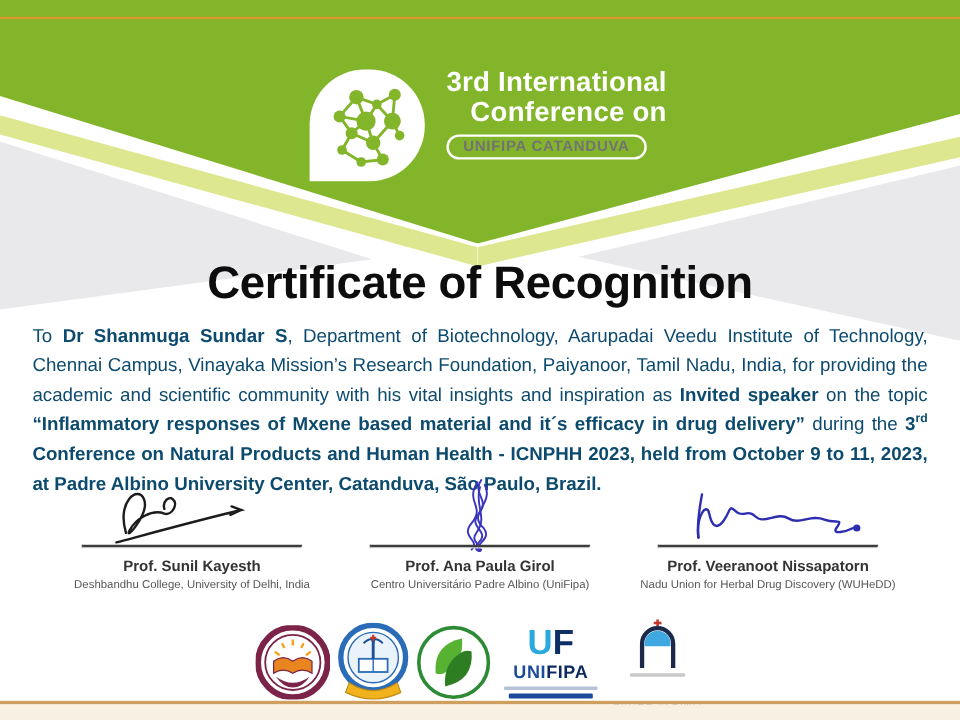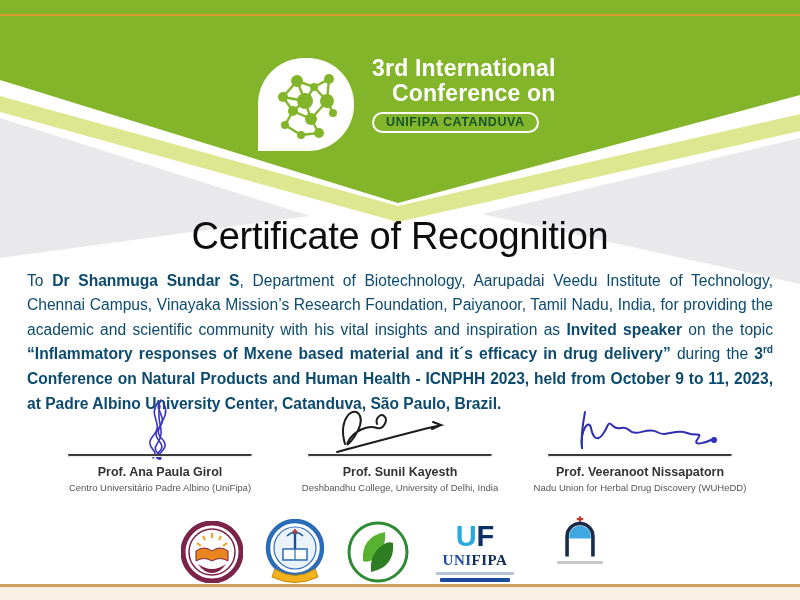--- a/index.html
+++ b/index.html
@@ -19,48 +19,48 @@
   
   .leaf{
     position:absolute;left:258px;top:58px;width:96px;height:93px;background:#fff;
     border-radius:46px 46px 46px 0;display:flex;align-items:center;justify-content:center;
   }
   .hdr-text{position:absolute;left:372px;top:56px;color:#fff;}
   .hdr-title{font-size:23px;font-weight:800;line-height:1.08;letter-spacing:.2px;text-align:right;}
   .hdr-sub{font-size:16px;font-weight:700;line-height:1.12;margin-top:2px;}
   .badge{
     display:inline-block;margin-top:6px;border:2px solid #fff;border-radius:12px;
-    padding:1px 12px 2px;font-size:12.5px;font-weight:800;letter-spacing:.6px;color:#14532d;
+    padding:1px 12px 2px;font-size:12.5px;font-weight:800;letter-spacing:.6px;color:#737373;
   }
   
   .cert-title{
     position:absolute;top:215px;left:0;width:800px;text-align:center;
-    font-size:38px;font-weight:400;color:#0d0d0d;letter-spacing:-.3px;
+    font-size:38px;font-weight:700;color:#0d0d0d;letter-spacing:-.3px;
   }
   .body-text{
     position:absolute;top:269px;left:27px;width:746px;margin:0;
     font-size:15.6px;line-height:1.57;color:#0c4a6e;text-align:justify;
   }
   .body-text .b{font-weight:700;}
   .body-text sup{font-size:.65em;}
   
   .sig-row{position:absolute;top:400px;left:40px;width:720px;display:flex;}
   .sig-col{flex:1;display:flex;flex-direction:column;align-items:center;}
   .sig-art{height:58px;margin-bottom:-4px;overflow:visible;}
   .sig-line{width:182px;border-top:2px solid #3c3c3c;margin:0;}
   .sig-name{margin-top:8px;font-size:12.5px;font-weight:700;color:#333;}
   .sig-affil{margin-top:3px;font-size:9.5px;color:#555;}
   
   .logo-row{position:absolute;top:512px;left:0;width:800px;display:flex;
-    justify-content:center;align-items:center;gap:20px;}
+    justify-content:center;align-items:center;gap:4px;}
   .logo-unifipa{display:flex;flex-direction:column;align-items:center;width:92px;}
   .uf-mono{font-size:29px;font-weight:800;line-height:1;}
   .uf-mono .u{color:#2aa9de;}
   .uf-mono .f{color:#0e2f66;}
-  .uf-word{font-size:15px;font-weight:800;letter-spacing:.5px;margin-top:1px;font-family:Liberation Serif, serif;}
+  .uf-word{font-size:15px;font-weight:800;letter-spacing:.5px;margin-top:1px;}
   .uf-word .uni{color:#1d4b9b;}
   .uf-word .fipa{color:#0e2a5e;}
   .tiny-bar{width:78px;height:3px;background:#b6c2d6;margin-top:3px;border-radius:1px;}
   .tiny-bar.blue{background:#1d4b9b;width:70px;height:4px;margin-top:3px;}
   .logo-padre{display:flex;flex-direction:column;align-items:center;width:78px;}
   .padre-tiny{width:46px;height:3px;background:#c9c9c9;margin-top:3px;border-radius:1px;}
   .padre-label{font-size:8.5px;color:#6f6f6f;letter-spacing:1px;margin-top:18px;white-space:nowrap;}
   
   .bottom-line{position:absolute;left:0;top:584px;width:800px;height:3px;background:var(--bottom_line);}
   .bottom-strip{position:absolute;left:0;top:587px;width:800px;height:13px;background:var(--bottom_strip);}
@@ -106,42 +106,42 @@
   </div>
 
   <div class="cert-title">Certificate of Recognition</div>
 
   <p class="body-text"><span>To </span><span class="b">Dr Shanmuga Sundar S</span><span>, Department of Biotechnology, Aarupadai Veedu Institute of Technology, Chennai Campus, Vinayaka Mission’s Research Foundation, Paiyanoor, Tamil Nadu, India, for providing the academic and scientific community with his vital insights and inspiration as </span><span class="b">Invited speaker</span><span> on the topic </span><span class="b">“Inflammatory responses of Mxene based material and it´s efficacy in drug delivery”</span><span> during the </span><span class="b">3</span><sup class="b">rd</sup><span class="b"> Conference on Natural Products and Human Health - ICNPHH 2023, held from October 9 to 11, 2023, at Padre Albino University Center, Catanduva, São Paulo, Brazil.</span></p>
 
   <div class="sig-row">
 
     <div class="sig-col">
       <svg class="sig-art" width="170" height="58" viewBox="0 0 170 58">
+        <g fill="none" stroke-width="2" stroke-linecap="round">
+          <path d="M30,44 C22,18 40,4 45,16 C50,28 28,52 33,42 C38,32 52,24 62,28 C68,30 74,20 69,16 C66,13 60,18 62,24" stroke="#1c1c1c"></path>
+          <path d="M22,52 C52,44 96,32 126,25 L118,22 M126,25 L117,29" stroke="#1c1c1c"></path>
+        </g>
+      </svg>
+      <hr class="sig-line">
+      <div class="sig-name">Prof. Sunil Kayesth</div>
+      <div class="sig-affil">Deshbandhu College, University of Delhi, India</div>
+    </div>
+
+    <div class="sig-col">
+      <svg class="sig-art" width="170" height="58" viewBox="0 0 170 58">
         <g fill="none" stroke-width="1.6" stroke-linecap="round">
           <path d="M86,0 C78,12 94,16 84,28 C74,40 94,42 84,52 C76,60 90,60 84,58" stroke="#3a35bd"></path>
           <path d="M83,2 C72,18 90,22 78,36 C68,48 86,50 78,58" stroke="#3a35bd"></path>
           <path d="M89,4 C97,20 74,28 88,40 C96,50 78,54 86,58" stroke="#3a35bd"></path>
           <path d="M85,6 C80,22 92,30 82,44 C76,52 88,54 83,58" stroke="#3a35bd"></path>
         </g>
       </svg>
       <hr class="sig-line">
       <div class="sig-name">Prof. Ana Paula Girol</div>
       <div class="sig-affil">Centro Universitário Padre Albino (UniFipa)</div>
-    </div>
-
-    <div class="sig-col">
-      <svg class="sig-art" width="170" height="58" viewBox="0 0 170 58">
-        <g fill="none" stroke-width="2" stroke-linecap="round">
-          <path d="M30,44 C22,18 40,4 45,16 C50,28 28,52 33,42 C38,32 52,24 62,28 C68,30 74,20 69,16 C66,13 60,18 62,24" stroke="#1c1c1c"></path>
-          <path d="M22,52 C52,44 96,32 126,25 L118,22 M126,25 L117,29" stroke="#1c1c1c"></path>
-        </g>
-      </svg>
-      <hr class="sig-line">
-      <div class="sig-name">Prof. Sunil Kayesth</div>
-      <div class="sig-affil">Deshbandhu College, University of Delhi, India</div>
     </div>
 
     <div class="sig-col">
       <svg class="sig-art" width="170" height="58" viewBox="0 0 170 58">
         <g fill="none" stroke-width="2" stroke-linecap="round">
           <path d="M30,12 C27,28 26,40 27,48" stroke="#2d2db2"></path>
           <path d="M27,48 C25,30 34,18 36,28 C38,38 42,42 48,34 C54,26 52,20 58,26 C64,32 68,24 74,30 C82,38 92,26 102,32 C112,38 120,28 132,33 C142,37 148,31 142,40 C138,46 150,43 156,40" stroke="#2d2db2"></path>
           <circle cx="159" cy="40" r="3" stroke="none" fill="#2d2db2"></circle>
         </g>
       </svg>

